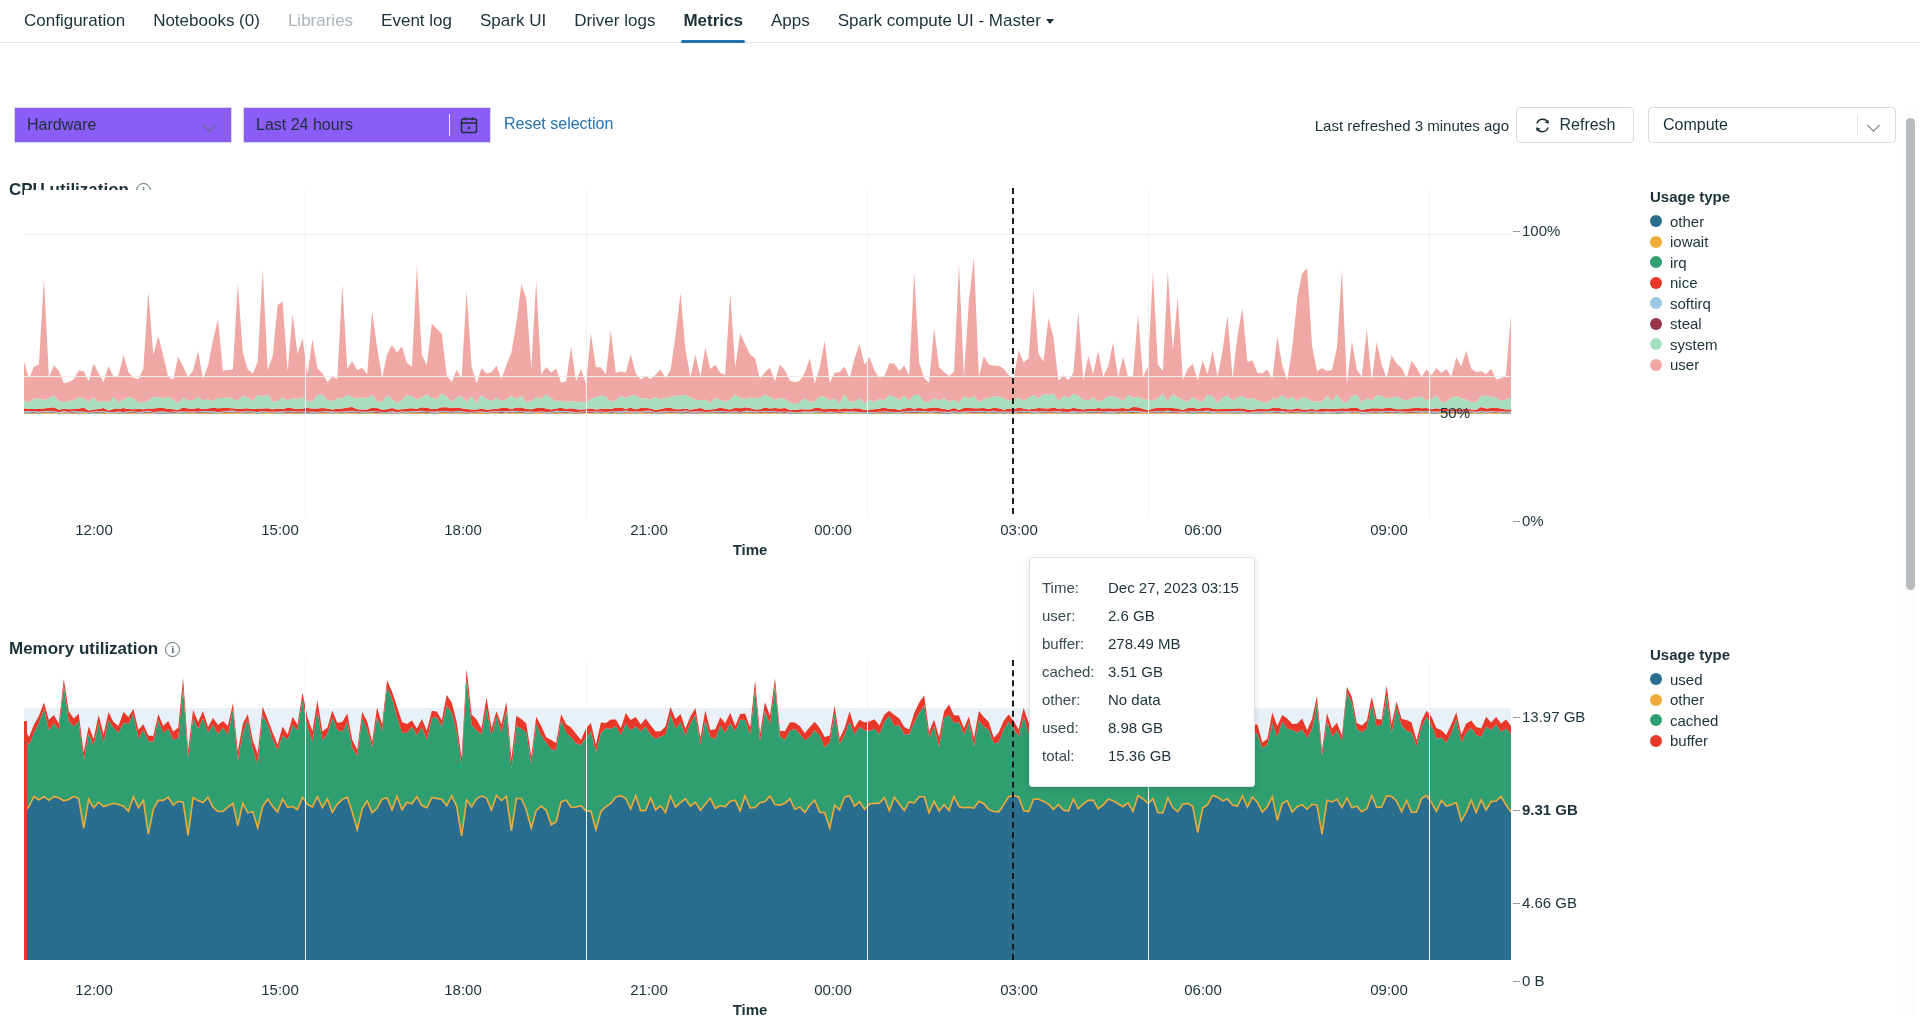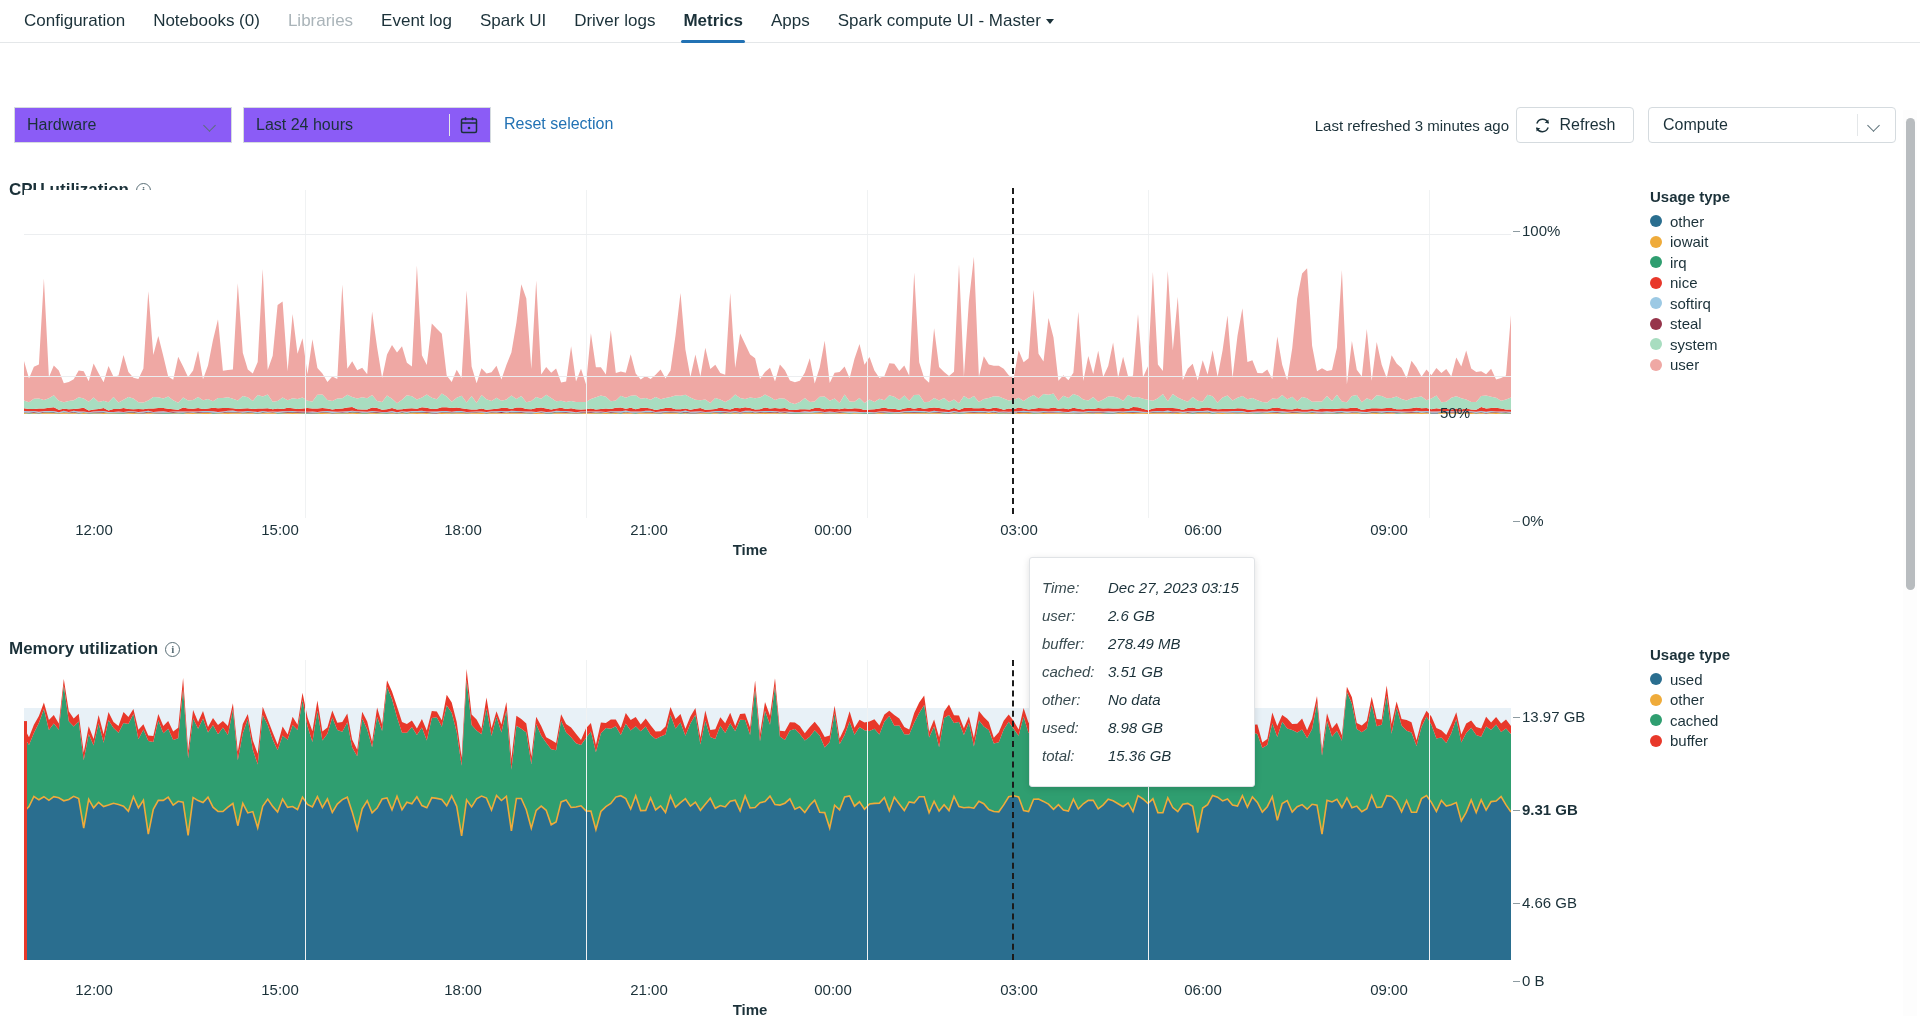--- a/index.html
+++ b/index.html
@@ -144,21 +144,20 @@
   .legend-row { display: flex; align-items: center; height: 20.5px; }
   .legend-swatch { width: 12px; height: 12px; border-radius: 50%; margin-right: 8px; flex: 0 0 auto; }
   .legend-label { font-size: 15px; color: #1b3139; }
 
   
   #tooltip {
     position: absolute; left: 1029px; top: 557px; width: 226px;
     background: #fff; border: 1px solid #e0e3e6; border-radius: 3px;
     box-shadow: 0 2px 7px rgba(0,0,0,0.13);
     padding: 16px 32px 16px 12px;
-    font-style: italic;
   }
   .tt-row { display: flex; font-size: 15px; line-height: 28px; color: #1b3139; }
   .tt-key { width: 66px; flex: 0 0 auto; color: #394b50; }
   .tt-val { white-space: nowrap; }
 
   
   #scrollbar-track {
     position: absolute; right: 3px; top: 110px; width: 14px; height: 906px;
     background: #fdfdfd;
   }

